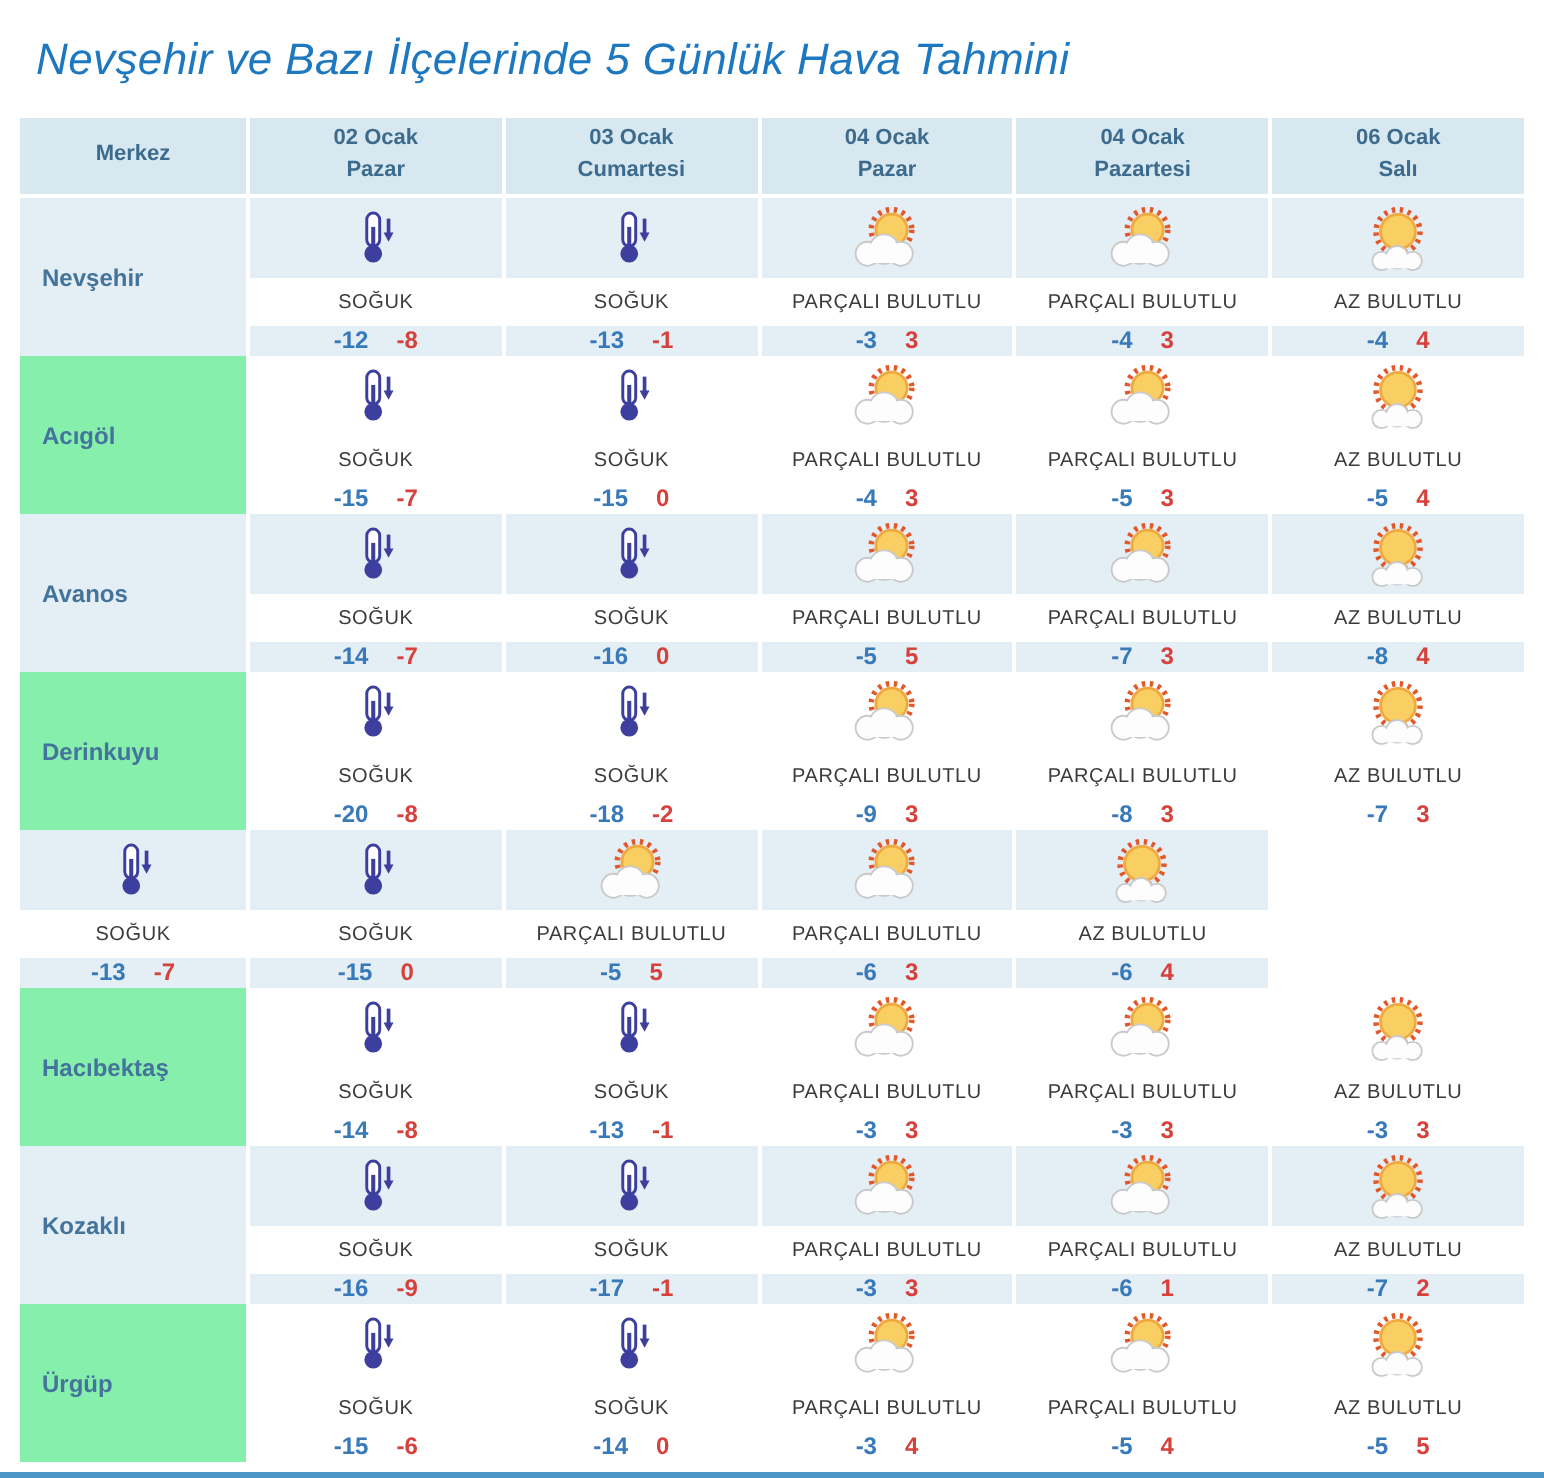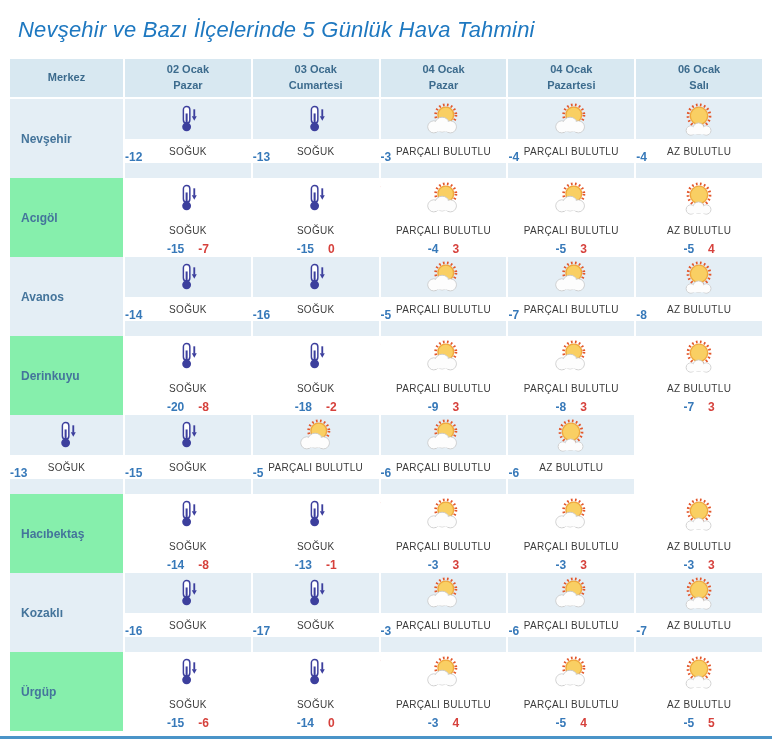--- a/index.html
+++ b/index.html
@@ -39,21 +39,21 @@
     font-size:12px; font-weight:bold;
     color:var(--district-text,#44749b);
     background:#86efac;
   }
   .trow.alt .merkez-cell { background:var(--row-alt-bg,#e4eef5); }
   .wcell {
     display:grid;
     grid-template-rows:40px 24px 15px;
   }
   .band { display:flex; align-items:center; justify-content:center; background:#ffffff; }
-  .trow.alt .band-icon, .trow.alt .band-temp { background:var(--row-alt-bg,#e4eef5);flex-direction:column; }
+  .trow.alt .band-icon, .trow.alt .band-temp { background:var(--row-alt-bg,#e4eef5); }
   .band-label {
     font-size:10px; color:var(--condition-text,#3b3b3b);
     letter-spacing:0.3px; font-weight:normal;
   }
   .band-temp { font-size:12px; font-weight:bold; gap:14px; align-items:flex-start; }
   .tmin { color:var(--min-temp,#3779b9); }
   .tmax { color:var(--max-temp,#d6413c); }
   .icon { display:block; }
   .bottom-rule {
     position:absolute; left:0; right:0; bottom:0; height:3px;

